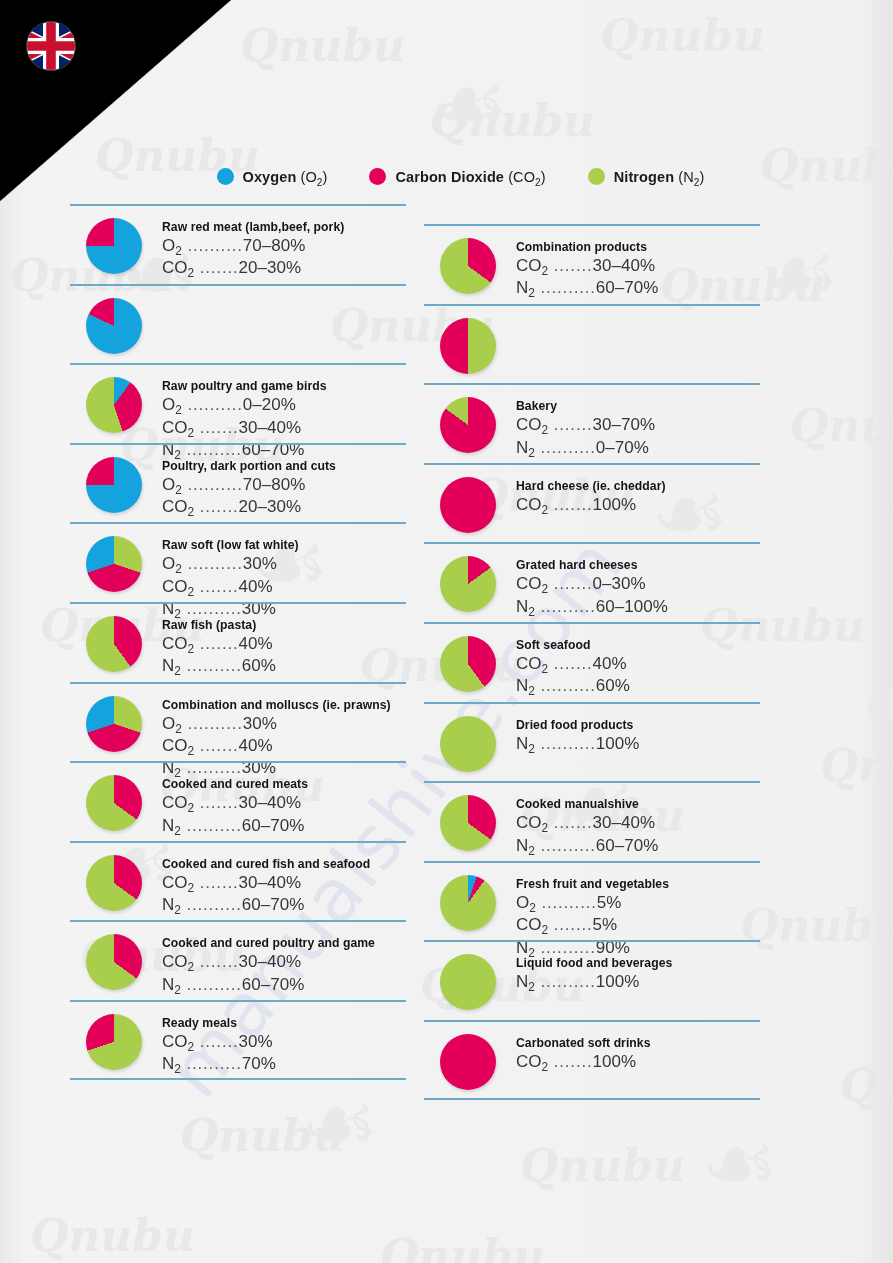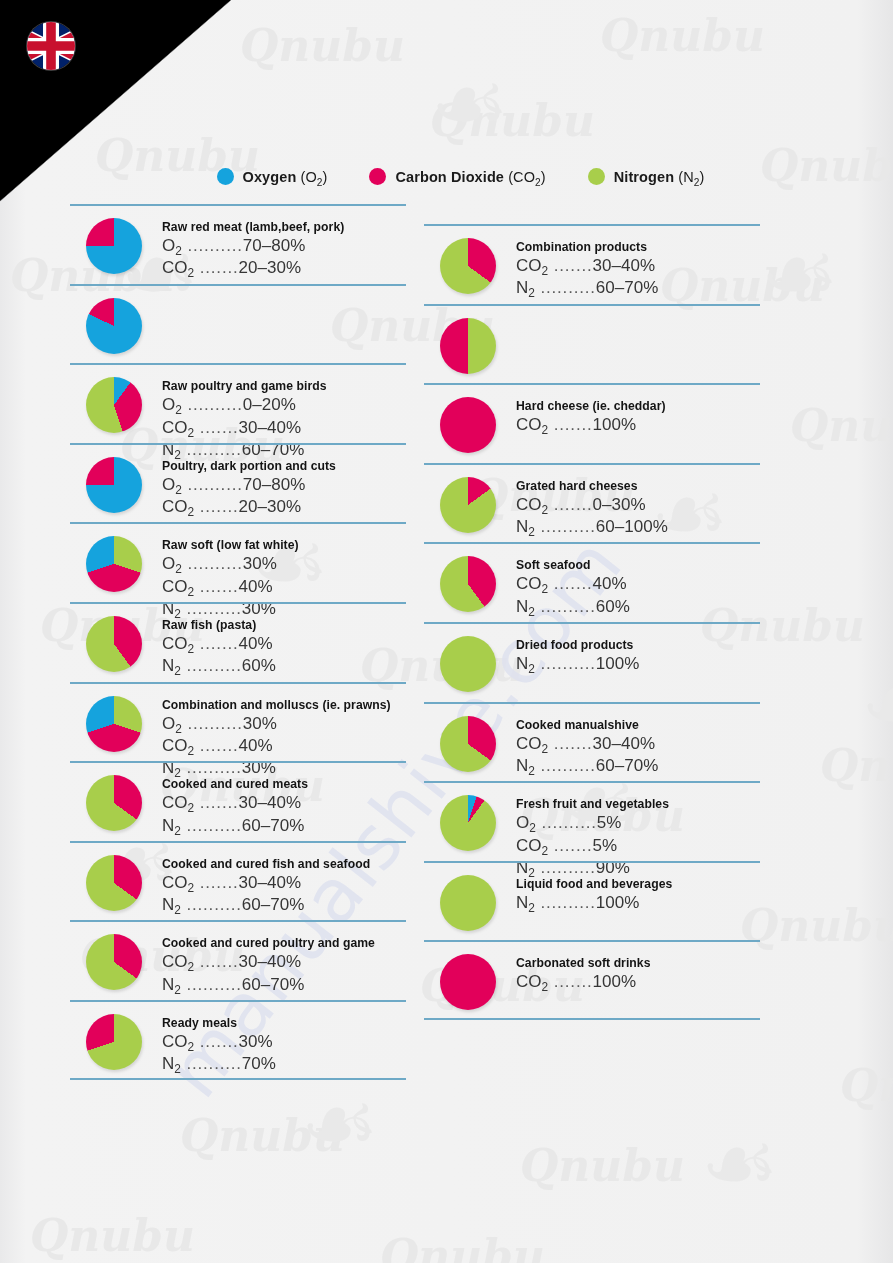--- a/index.html
+++ b/index.html
@@ -324,20 +324,28 @@
         <div class="rowtext">
           <div class="rowtitle">Combination products</div>
           <div class="specline"><span class="gas">CO<sub>2</sub></span><span class="dots"> .......</span><span class="val">30–40%</span></div>
           <div class="specline"><span class="gas">N<sub>2</sub></span><span class="dots"> ..........</span><span class="val">60–70%</span></div>
         </div>
       </div>
       <div class="row">
         <div class="pie" style="background: conic-gradient(rgb(168, 206, 75) 0%, rgb(168, 206, 75) 50%, rgb(226, 0, 90) 50%, rgb(226, 0, 90) 100%);"></div>
       </div>
       <div class="row">
+        <div class="pie" style="background: conic-gradient(rgb(226, 0, 90) 0%, rgb(226, 0, 90) 85%, rgb(168, 206, 75) 85%, rgb(168, 206, 75) 100%);"></div>
+        <div class="rowtext">
+          <div class="rowtitle">Bakery</div>
+          <div class="specline"><span class="gas">CO<sub>2</sub></span><span class="dots"> .......</span><span class="val">30–70%</span></div>
+          <div class="specline"><span class="gas">N<sub>2</sub></span><span class="dots"> ..........</span><span class="val">0–70%</span></div>
+        </div>
+      </div>
+      <div class="row">
         <div class="pie" style="background: conic-gradient(rgb(226, 0, 90) 0%, rgb(226, 0, 90) 100%);"></div>
         <div class="rowtext">
           <div class="rowtitle">Hard cheese (ie. cheddar)</div>
           <div class="specline"><span class="gas">CO<sub>2</sub></span><span class="dots"> .......</span><span class="val">100%</span></div>
         </div>
       </div>
       <div class="row">
         <div class="pie" style="background: conic-gradient(rgb(226, 0, 90) 0%, rgb(226, 0, 90) 15%, rgb(168, 206, 75) 15%, rgb(168, 206, 75) 100%);"></div>
         <div class="rowtext">
           <div class="rowtitle">Grated hard cheeses</div>

